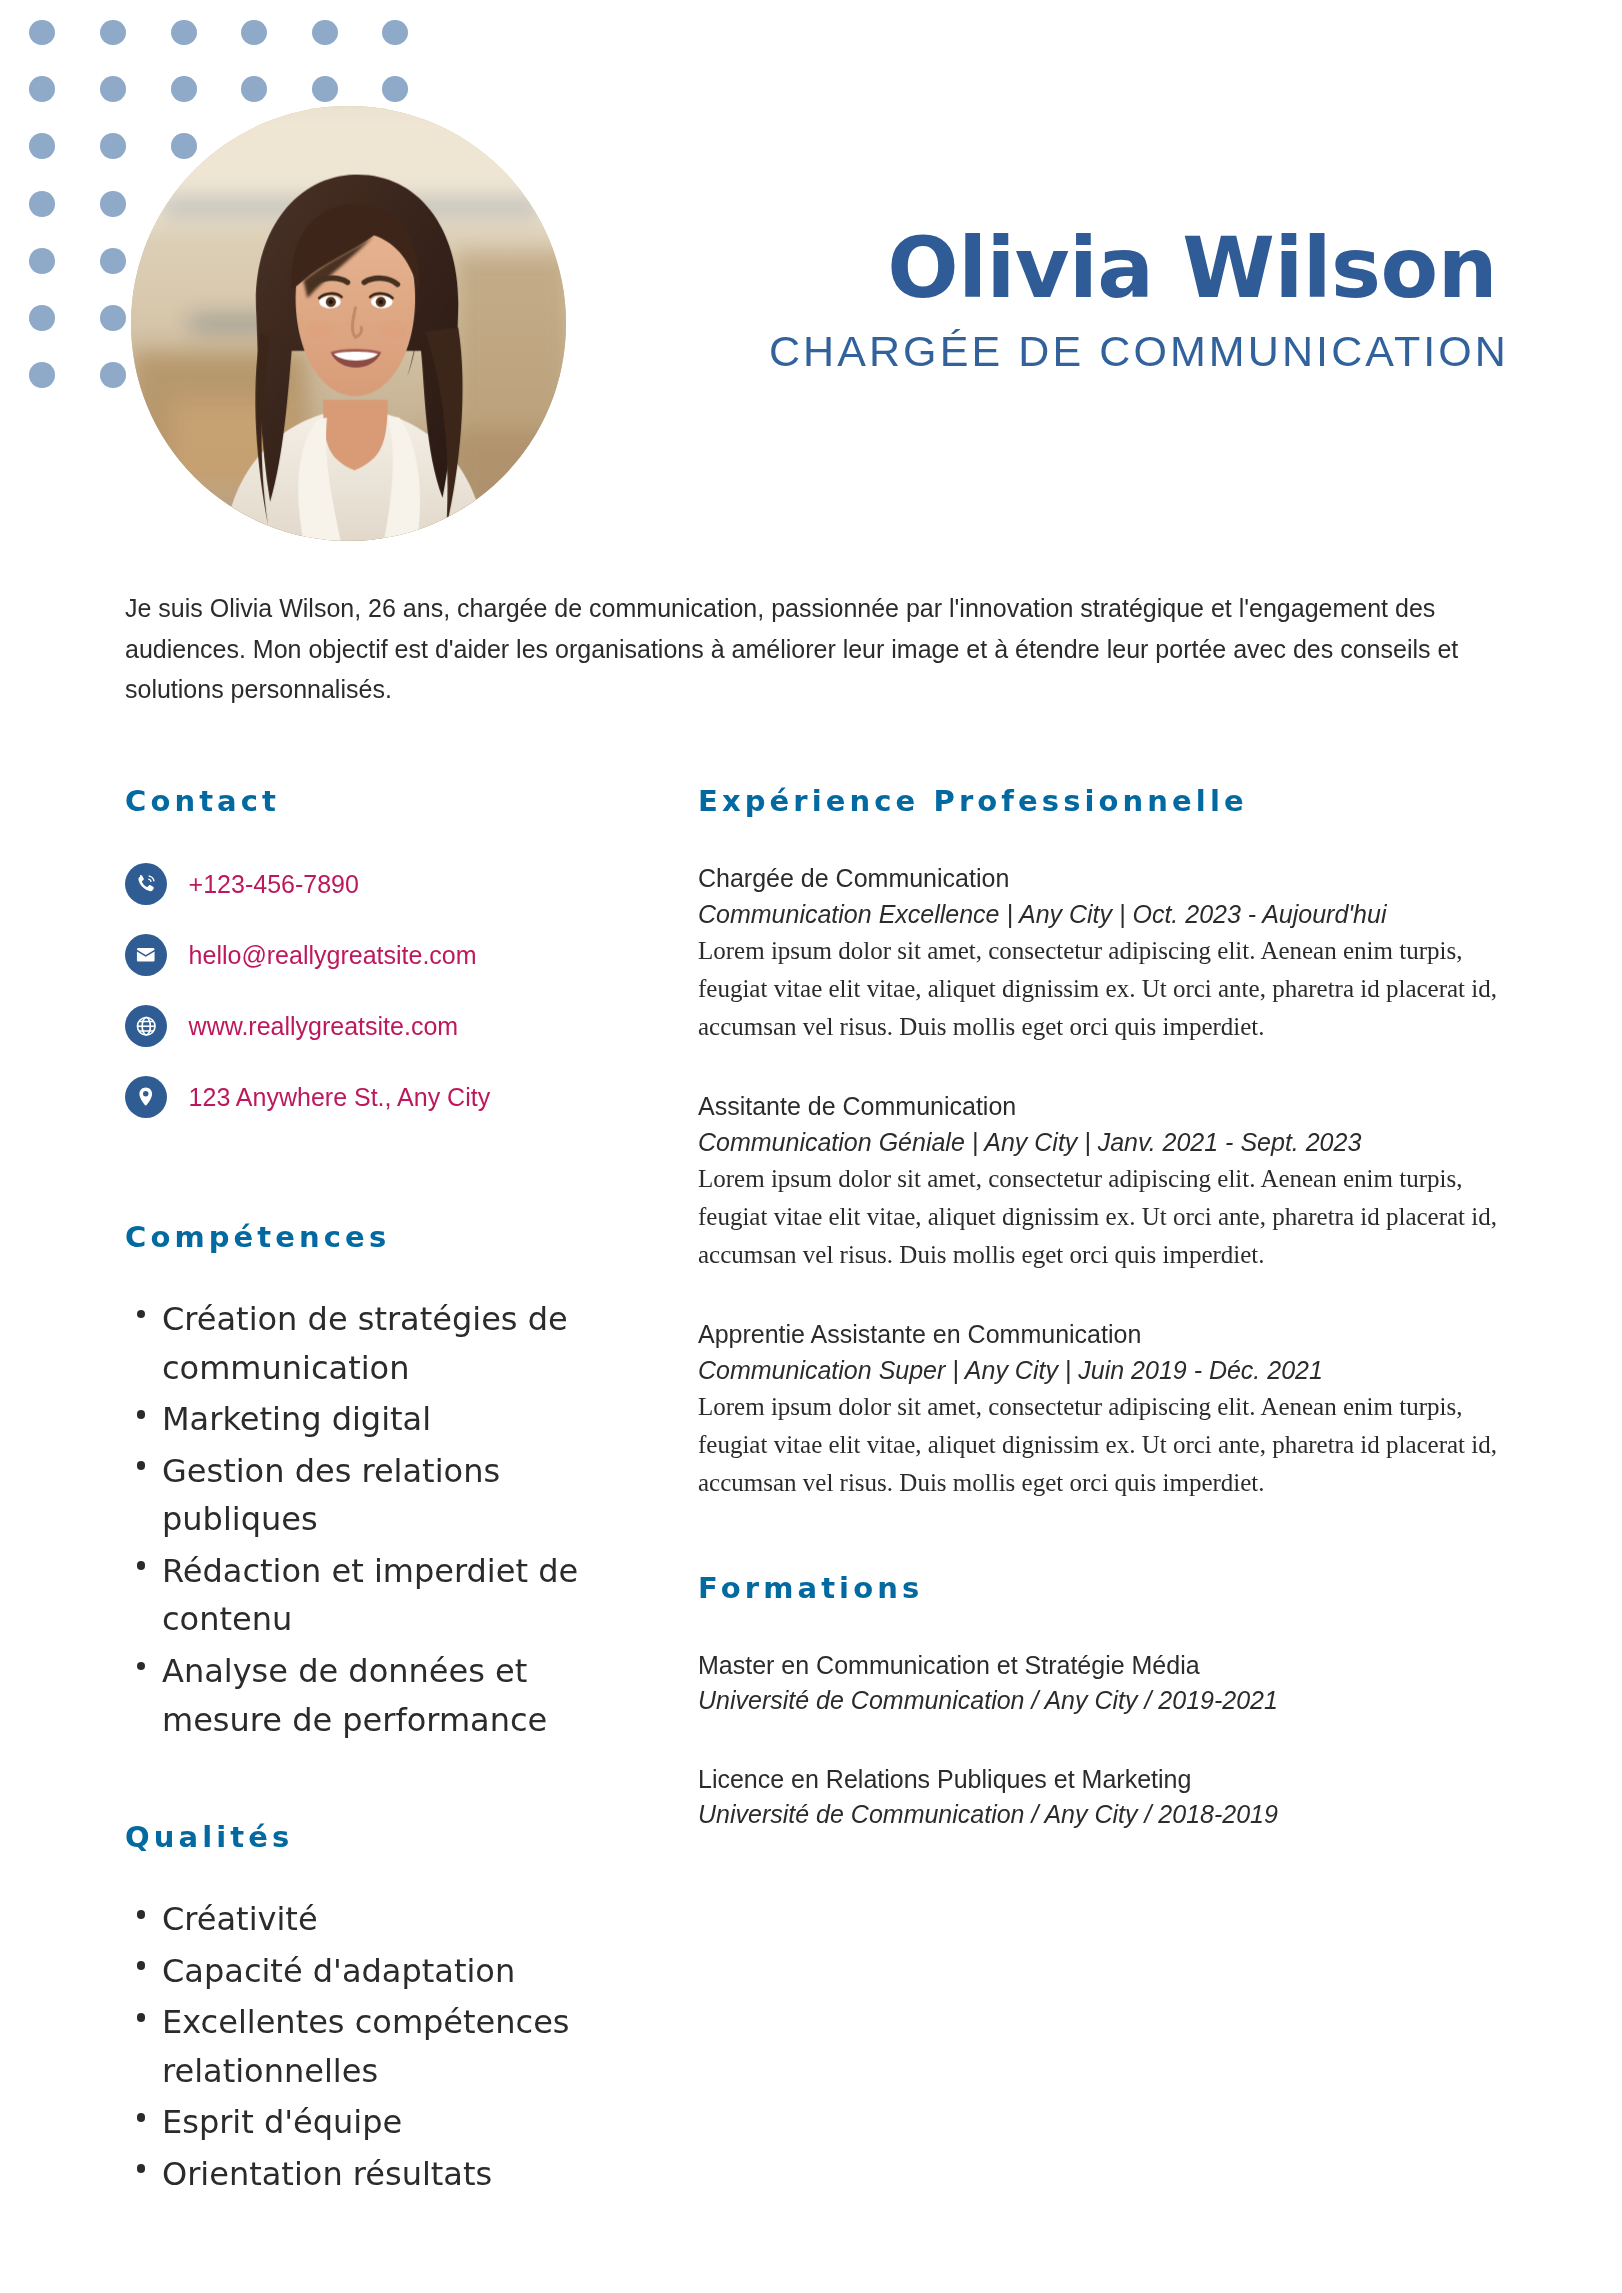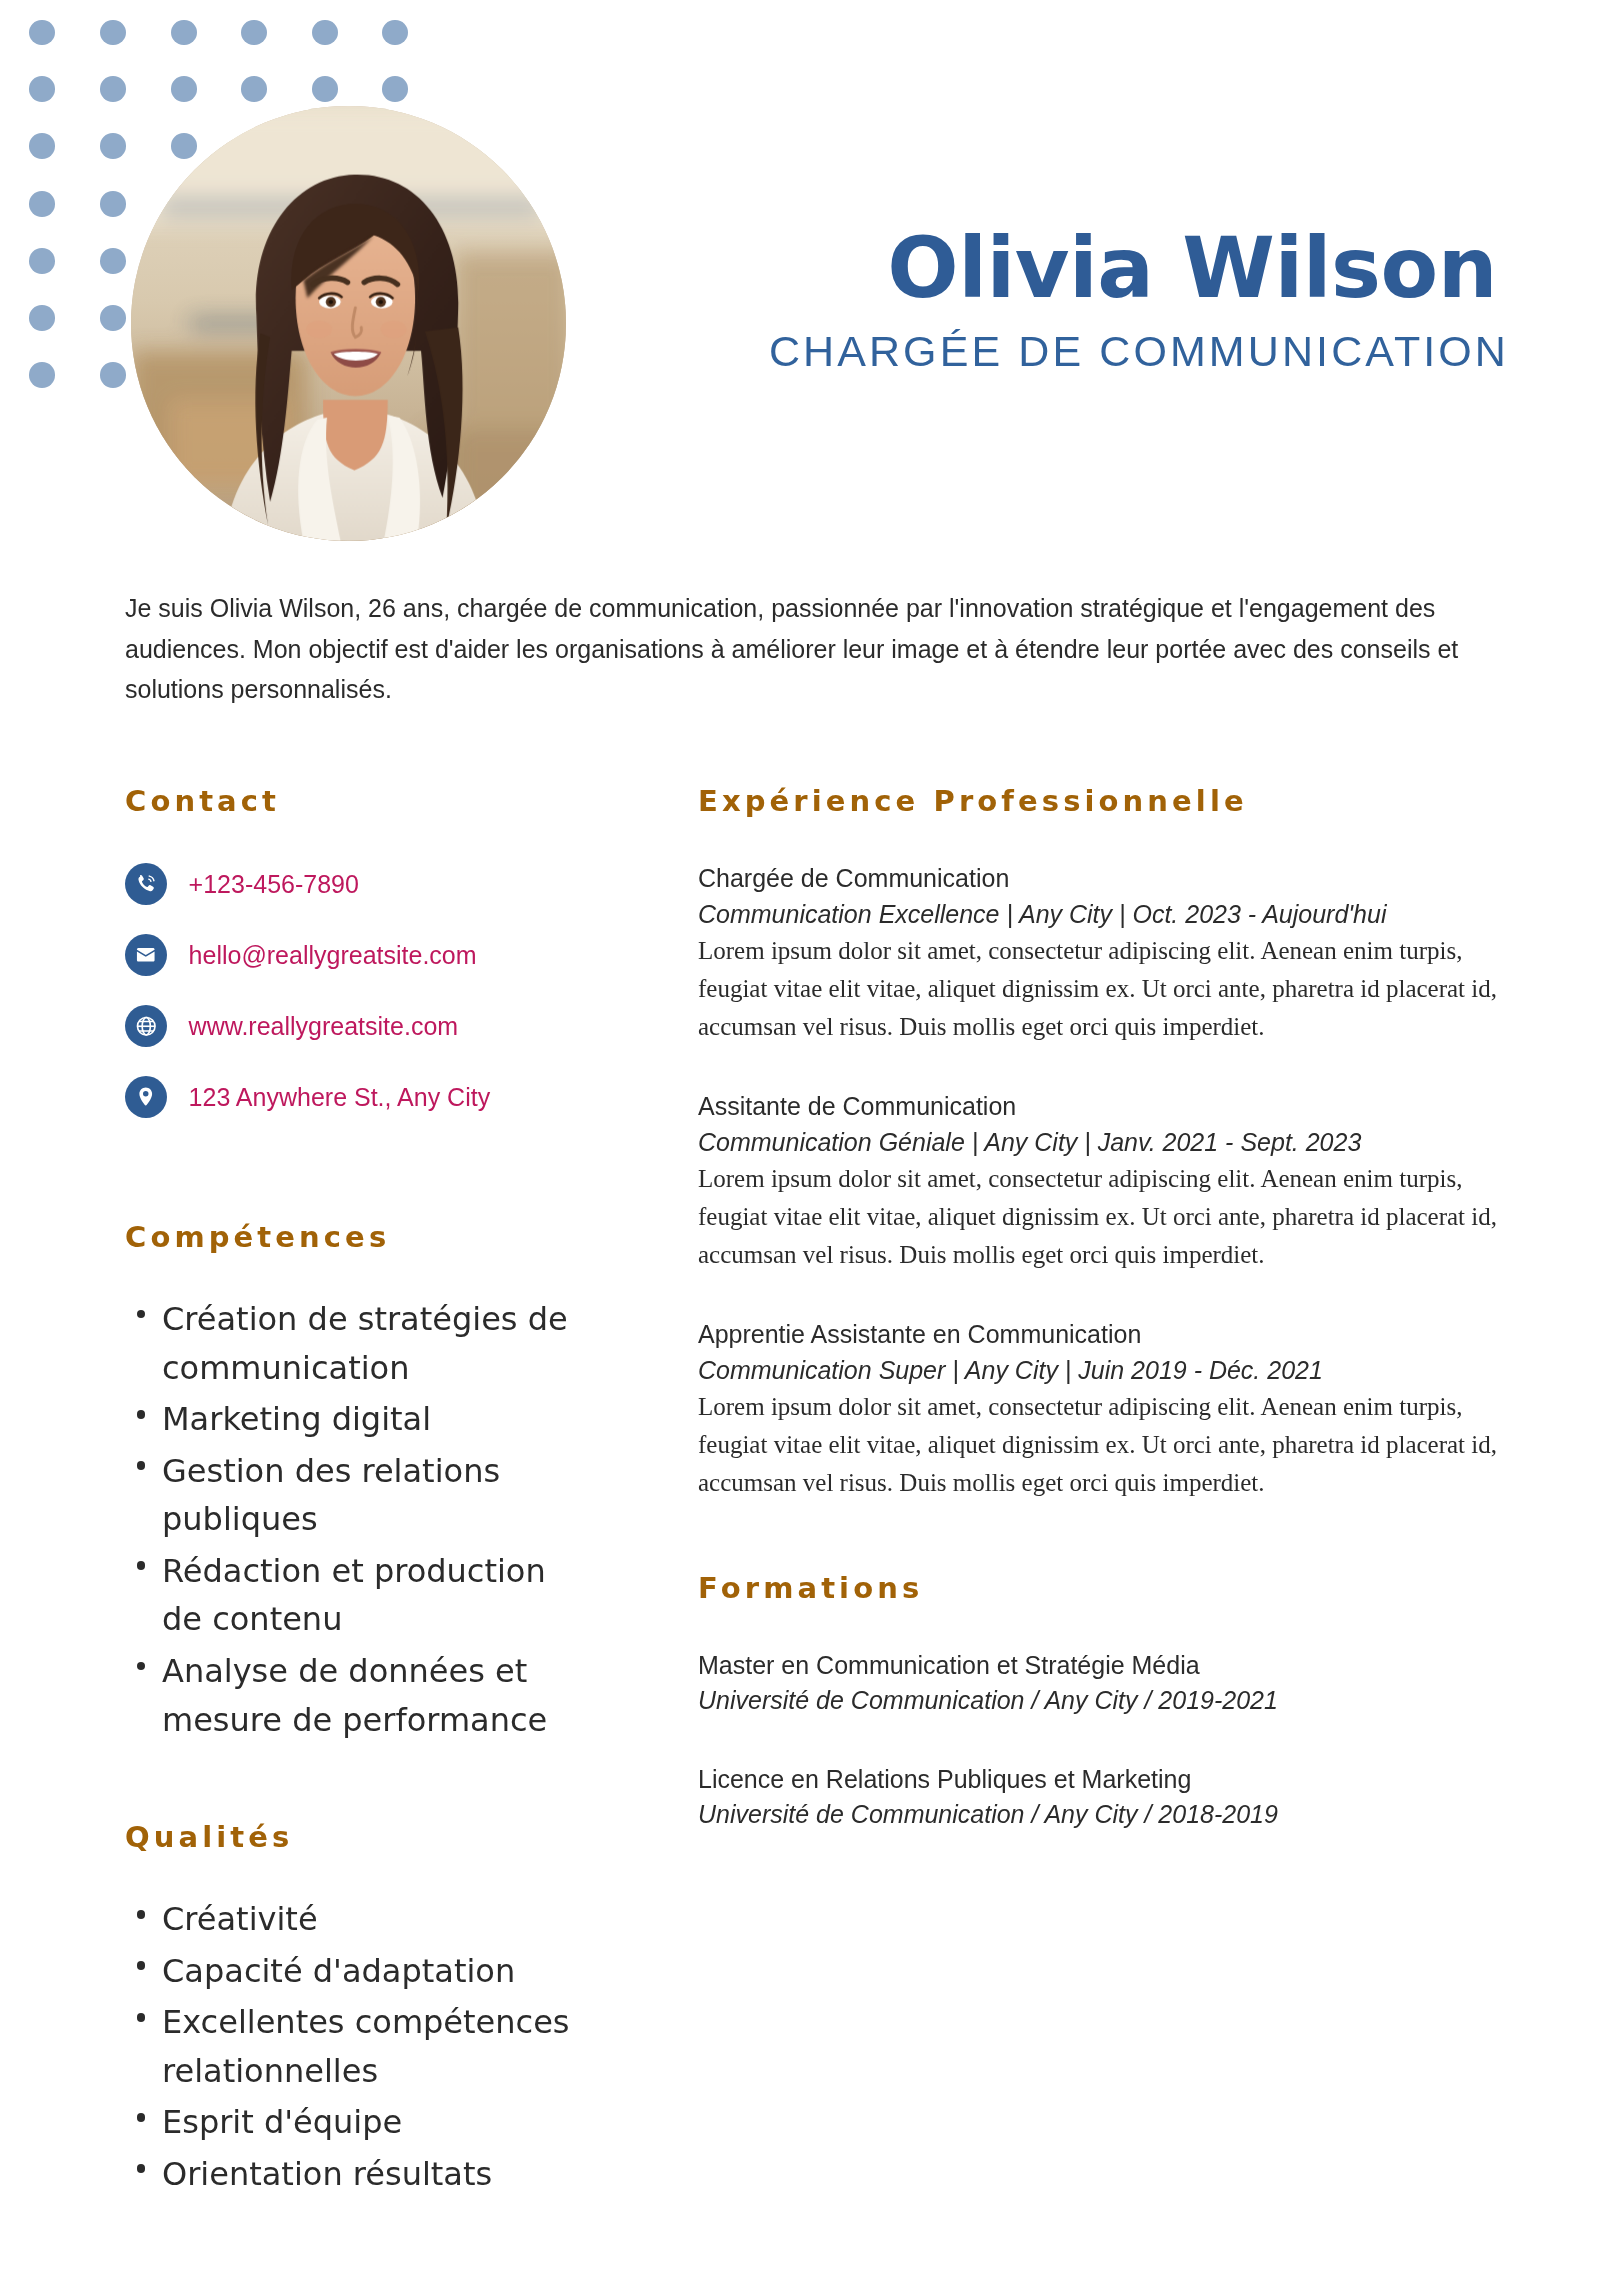--- a/index.html
+++ b/index.html
@@ -97,21 +97,21 @@
     left: 698px; top: 784px;
     width: 814px;
     z-index: 2;
   }
 
   .section-heading {
     font-family: "DejaVu Sans", sans-serif;
     font-weight: 700;
     font-size: 29px;
     letter-spacing: 4.1px;
-    color: #a16207;
+    color: #0369a1;
     margin: 0;
   }
 
   
   #contact-list {
     margin: 45px 0 0 0;
     padding: 0;
     list-style: none;
   }
   .contact-item {
@@ -353,21 +353,21 @@
     </li>
   </ul>
 
   <div class="block-gap-lg"></div>
 
   <h2 class="section-heading">Compétences</h2>
   <ul class="bullet-list">
     <li>Création de stratégies de communication</li>
     <li>Marketing digital</li>
     <li>Gestion des relations publiques</li>
-    <li>Rédaction et production de contenu</li>
+    <li>Rédaction et imperdiet de contenu</li>
     <li>Analyse de données et mesure de performance</li>
   </ul>
 
   <div class="block-gap-lg"></div>
 
   <h2 class="section-heading">Qualités</h2>
   <ul class="bullet-list">
     <li>Créativité</li>
     <li>Capacité d'adaptation</li>
     <li>Excellentes compétences relationnelles</li>

